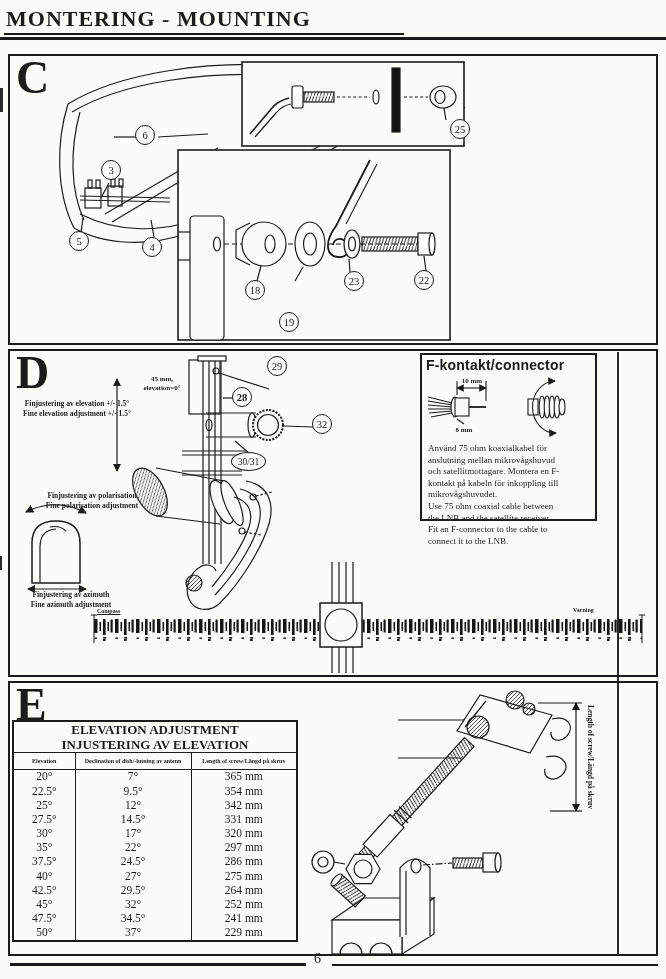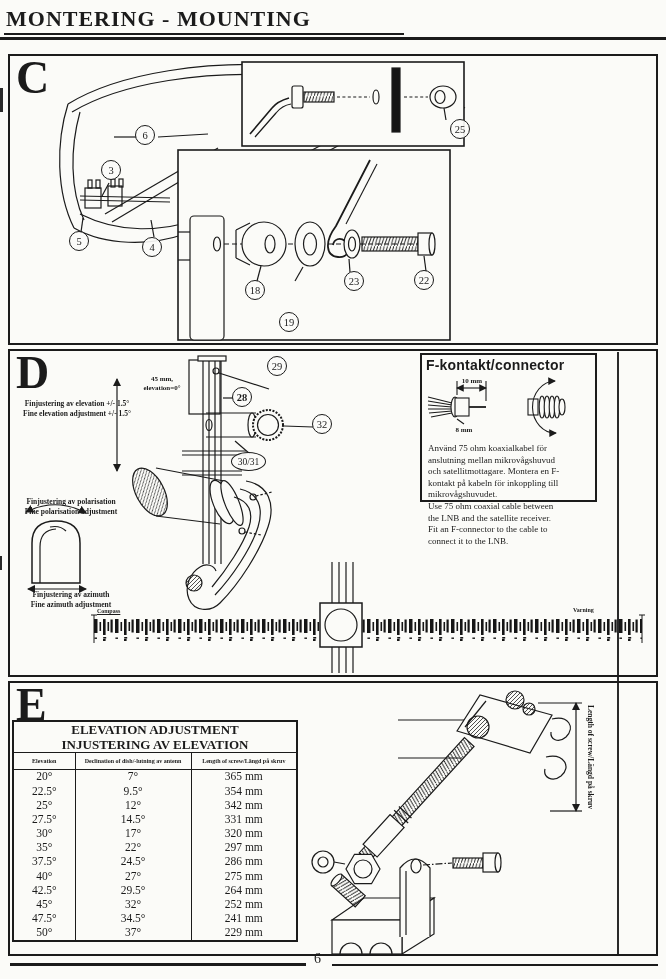--- a/index.html
+++ b/index.html
@@ -237,32 +237,32 @@
     </svg>
 
     <div class="tinytext" style="left:2px; top:48px; width:130px;">
       <div>Finjustering av elevation +/- 1.5°</div>
       <div>Fine elevation adjustment +/- 1.5°</div>
     </div>
     <div class="tinytext" style="left:128px; top:24px; width:48px; font-size:7px;">
       <div>45 mm,</div>
       <div>elevation=0°</div>
     </div>
-    <div class="tinytext" style="left:0; top:146px; width:122px;">
+    <div class="tinytext" style="left:0; top:140px; width:122px;padding-left:21px;">
       <div>Finjustering av polarisation</div>
       <div>Fine polarisation adjustment</div>
     </div>
     <div class="tinytext" style="left:0; top:239px; width:122px;">
       <div>Finjustering av azimuth</div>
       <div>Fine azimuth adjustment</div>
     </div>
     <div class="microtext" style="left:87px; top:257px; text-decoration:underline;">Compass</div>
     <div class="microtext" style="left:563px; top:256px;">Varning</div>
 
-    <div class="fbox" style="left:410px; top:2px; width:177px; height:149px;">
+    <div class="fbox" style="left:410px; top:2px; width:177px; height:168px;">
       <div class="fbox-title">F-kontakt/connector</div>
       <svg class="art" style="top:20px; left:2px;" width="172" height="66" viewBox="0 0 172 66" fill="none" stroke="#1b1b1b" stroke-width="1.1">
         <path d="M4 22 L28 28 M4 26 L28 30 M4 30 L28 32 M4 34 L28 34 M5 38 L28 36 M7 42 L28 38"></path>
         <ellipse cx="31" cy="32" rx="4" ry="10" fill="#fbfbf8"></ellipse>
         <rect x="31" y="23" width="14" height="18" fill="#fbfbf8"></rect>
         <line x1="45" y1="32" x2="62" y2="32" stroke-width="1.8"></line>
         <line x1="33" y1="6" x2="33" y2="20"></line>
         <line x1="62" y1="6" x2="62" y2="26"></line>
         <line x1="33" y1="13" x2="62" y2="13" marker-start="url(#ah)" marker-end="url(#ah)"></line>
         <text x="48" y="8" font-size="7" font-weight="bold" text-anchor="middle" fill="#1b1b1b" stroke="none" font-family="Liberation Serif, serif">10 mm</text>

